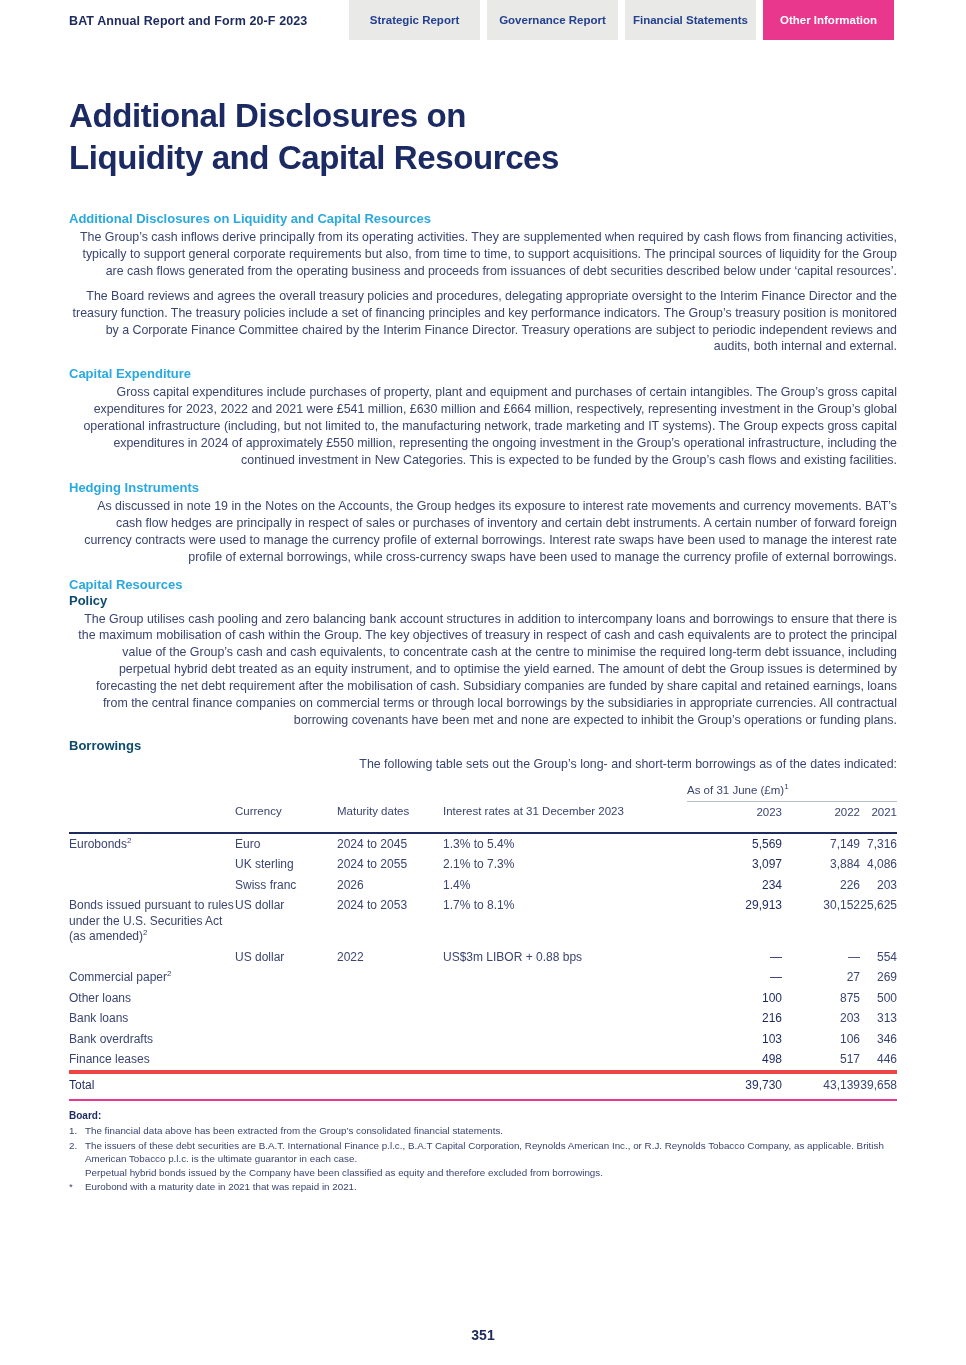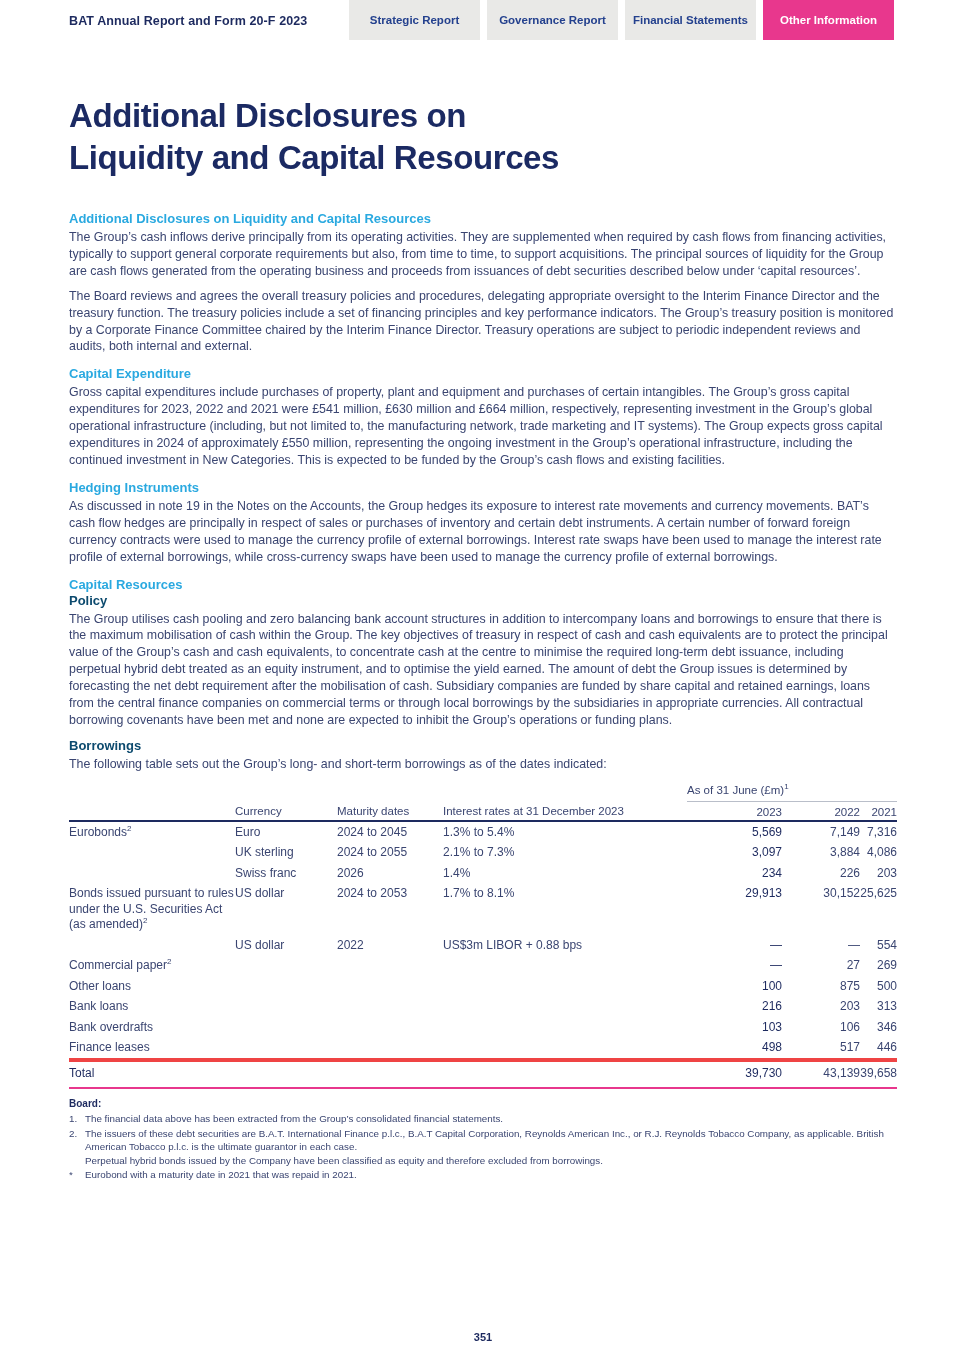--- a/index.html
+++ b/index.html
@@ -26,59 +26,59 @@
   }
   .tab.active{background:#e8378d;color:#ffffff;}
   
   .content{position:absolute;left:69px;top:95px;width:828px;}
   .page-title{
     font-size:33px;line-height:42px;font-weight:bold;color:#1b2a63;
     letter-spacing:-.4px;margin:0 0 32px 0;
   }
   h3.cyan{font-size:13px;font-weight:bold;color:#2aa9e0;margin:11px 0 3px 0;}
   h4.navy{font-size:13px;font-weight:bold;color:#0c4a6e;margin:9px 0 3px 0;}
-  p.body{font-size:12.4px;line-height:16.9px;margin:0 0 8px 0;color:#3a4571;}
+  p.body{font-size:12.4px;line-height:16.9px;margin:0 0 8px 0;color:#3a4571;text-align:right;}
   
   table.borrow{
     width:828px;border-collapse:collapse;table-layout:fixed;
     font-size:12px;color:#3a4571;margin-top:6px;
   }
   table.borrow td,table.borrow th{
     padding:2.5px 0 2.5px 0;vertical-align:top;text-align:left;
     font-weight:normal;line-height:15.5px;
   }
   col.c-label{width:166px;}
   col.c-cur{width:102px;}
   col.c-mat{width:106px;}
   col.c-rate{width:244px;}
   col.c-y23{width:95px;}
   col.c-y22{width:78px;}
   col.c-y21{width:37px;} 
   .grp-head{
     text-align:center;font-size:11.5px;color:#3a4571;
     border-bottom:1px solid #b9bec9;padding-bottom:3px;
   }
-  tr.col-head th{font-size:11.5px;color:#3a4571;padding-bottom:0;}
+  tr.col-head th{font-size:11.5px;color:#3a4571;padding-bottom:12px;}
   tr.col-head{border-bottom:2px solid #1d2a5f;}
   .num{text-align:right !important;}
   .bold23{font-weight:bold;color:#1d2a5f;}
   sup{font-size:8px;line-height:0;}
   tr.total-row{border-top:4px solid #ef4444;border-bottom:2.5px solid #e8378d;}
   tr.total-row td{padding:4px 0 5px 0;font-size:12px;}
   .total-label{font-weight:bold;color:#1d2a5f;}
   
   .notes{margin-top:8px;font-size:9.8px;line-height:13.5px;color:#3a4571;}
   .notes-heading{font-weight:bold;color:#1d2a5f;margin-bottom:2px;font-size:10px;}
   .note-row{display:flex;margin-bottom:1px;}
   .note-marker{width:16px;flex:0 0 16px;}
   .note-text{flex:1;}
   
   .page-num{
     position:absolute;bottom:22px;left:0;right:0;text-align:center;
-    font-size:11px;font-weight:bold;color:#1d2a5f;
+    font-size:14px;font-weight:bold;color:#1d2a5f;
   }
 </style>
 </head>
 <body>
 
 <div class="page">
 
   <div class="hdr">
     <div class="hdr-title">BAT Annual Report and Form 20-F 2023</div>
     <div class="hdr-tabs">

